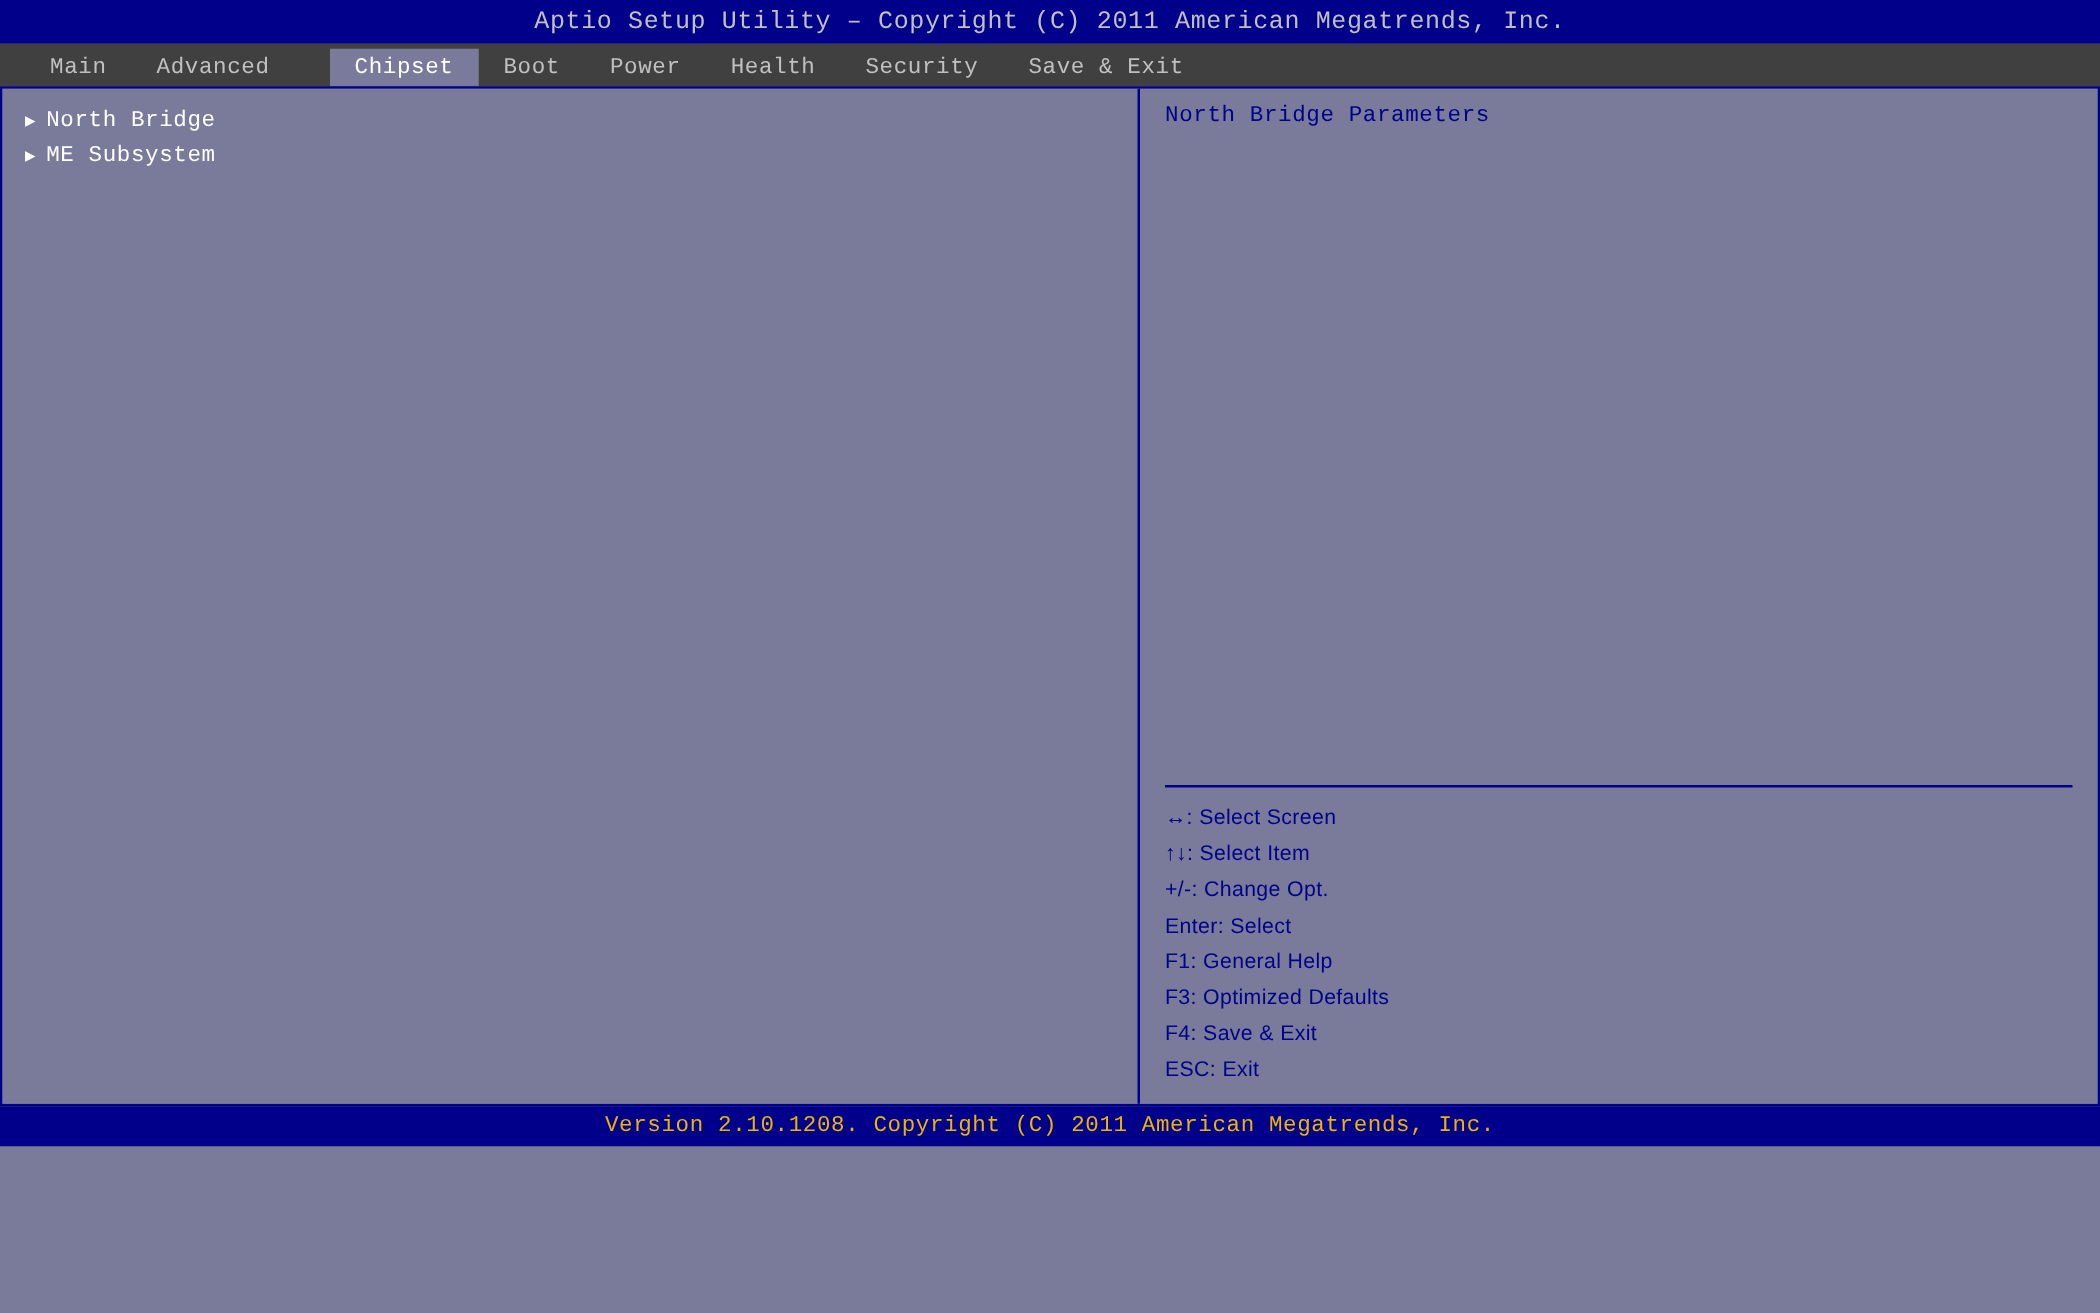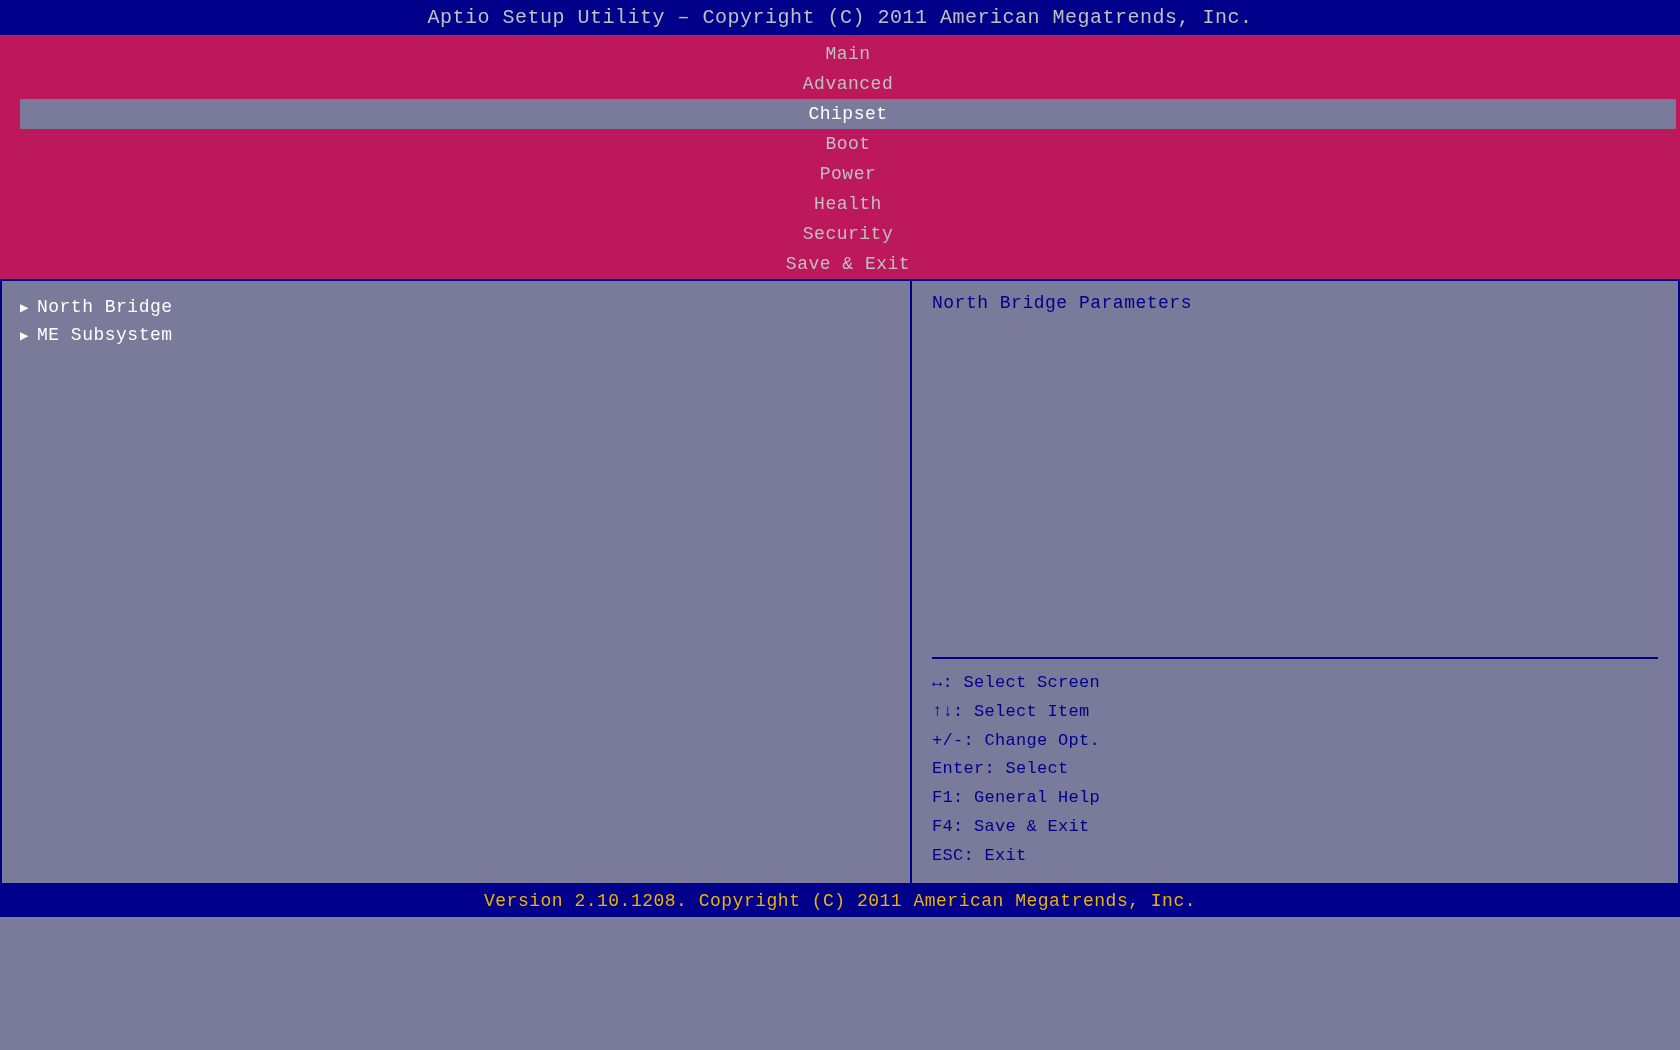--- a/index.html
+++ b/index.html
@@ -30,41 +30,41 @@
       background-color: #00008b;
       color: #c0c0c0;
       text-align: center;
       padding: 6px 0;
       font-size: 20px;
       letter-spacing: 0.5px;
     }
 
     
     #nav-bar {
-      background-color: #be185d;
-      display: flex;
-      flex-direction: column;
+      background-color: #404040;
+      display: flex;
       padding: 4px 4px 0 20px;
       gap: 0;
     }
 
     .nav-tab {
       color: #c0c0c0;
       padding: 5px 20px;
       cursor: pointer;
       font-size: 18px;
       font-family: 'Courier New', Courier, monospace;
       background-color: transparent;
       border: none;
       letter-spacing: 0.5px;
     }
 
     .nav-tab.active {
       background-color: #7a7a9a;
       color: #ffffff;
+      margin-left: 28px;
     }
 
     
     #main-content {
       flex: 1;
       display: flex;
       flex-direction: row;
       border: 2px solid #00008b;
       margin: 0;
     }
@@ -120,21 +120,21 @@
 
     #help-divider {
       border: none;
       border-top: 2px solid #00008b;
       margin: 10px 0;
     }
 
     #key-help {
       color: #00008b;
       font-size: 17px;
-      font-family: Liberation Mono, monospace;
+      font-family: Liberation Sans, sans-serif;
       line-height: 1.7;
       letter-spacing: 0.3px;
     }
 
     
     #bottom-bar {
       background-color: #00008b;
       color: #eab308;
       text-align: center;
       padding: 6px 0;
@@ -181,20 +181,21 @@
       <div id="help-title">North Bridge Parameters</div>
       <div id="help-description"></div>
       <hr id="help-divider">
       <div id="key-help">
 
       <div>↔: Select Screen</div>
           <div>↑↓: Select Item</div>
           <div>+/-: Change Opt.</div>
           <div>Enter: Select</div>
           <div>F1: General Help</div>
+          <div>F3: Optimized Defaults</div>
           <div>F4: Save &amp; Exit</div>
           <div>ESC: Exit</div>
         </div>
     </div>
 
   </div>
 
   <div id="bottom-bar">
     <span>Version 2.10.1208. Copyright (C) 2011 American Megatrends, Inc.</span>
   </div>

